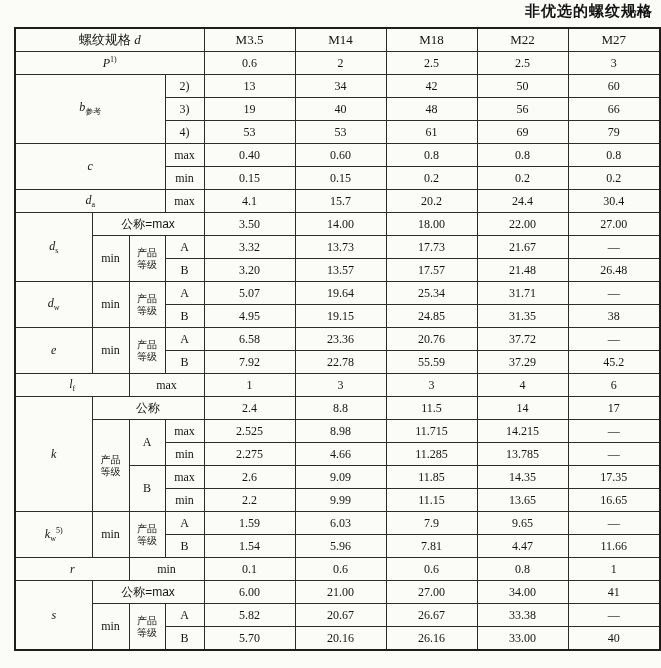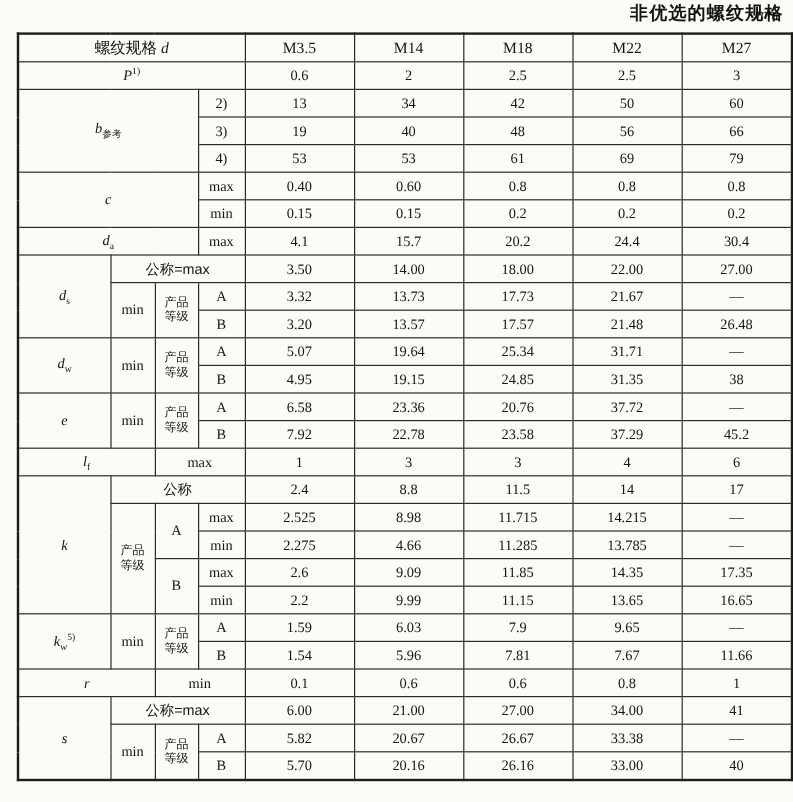--- a/index.html
+++ b/index.html
@@ -208,21 +208,21 @@
       <td class="val">6.58</td>
       <td class="val">23.36</td>
       <td class="val">20.76</td>
       <td class="val">37.72</td>
       <td class="val">—</td>
     </tr>
     <tr>
       <td>B</td>
       <td class="val">7.92</td>
       <td class="val">22.78</td>
-      <td class="val">23.58</td>
+      <td class="val">55.59</td>
       <td class="val">37.29</td>
       <td class="val">45.2</td>
     </tr>
 
     <tr>
       <td colspan="2" class="lbl"><i>l</i><sub>f</sub></td>
       <td colspan="2">max</td>
       <td class="val">1</td>
       <td class="val">3</td>
       <td class="val">3</td>
@@ -290,21 +290,21 @@
       <td class="val">6.03</td>
       <td class="val">7.9</td>
       <td class="val">9.65</td>
       <td class="val">—</td>
     </tr>
     <tr>
       <td>B</td>
       <td class="val">1.54</td>
       <td class="val">5.96</td>
       <td class="val">7.81</td>
-      <td class="val">7.67</td>
+      <td class="val">4.47</td>
       <td class="val">11.66</td>
     </tr>
 
     <tr>
       <td colspan="2" class="lbl"><i>r</i></td>
       <td colspan="2">min</td>
       <td class="val">0.1</td>
       <td class="val">0.6</td>
       <td class="val">0.6</td>
       <td class="val">0.8</td>

